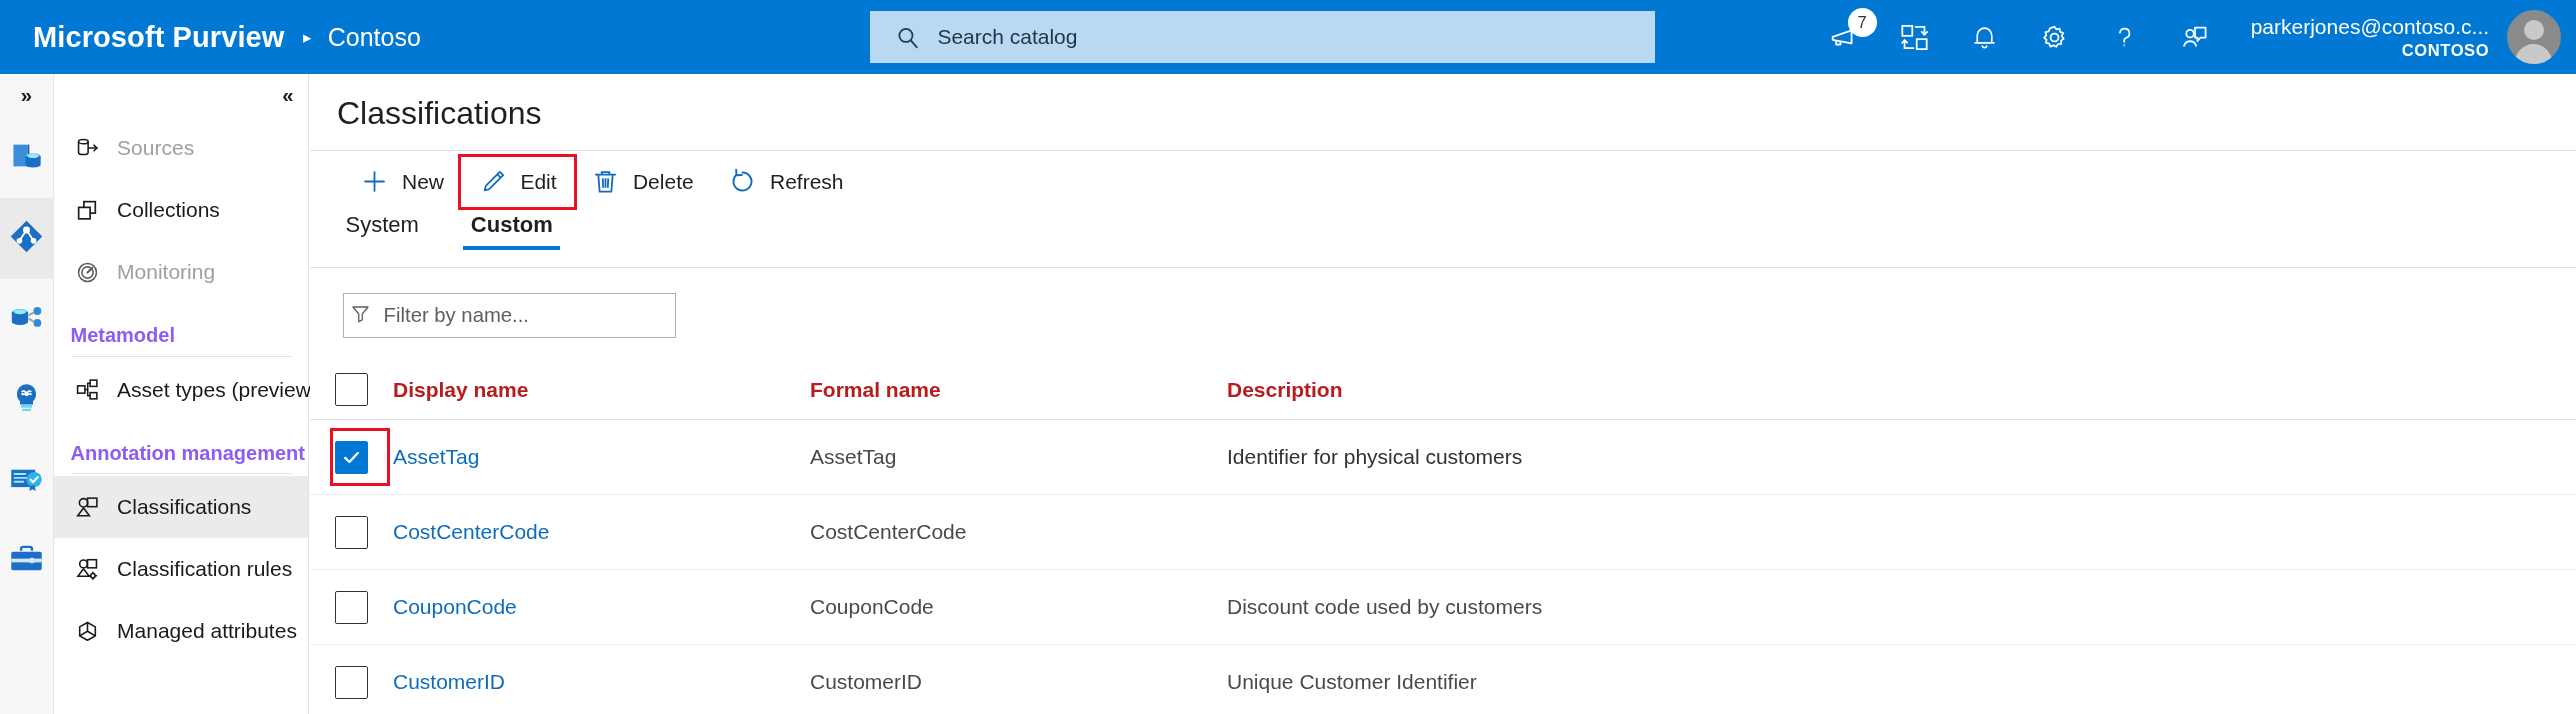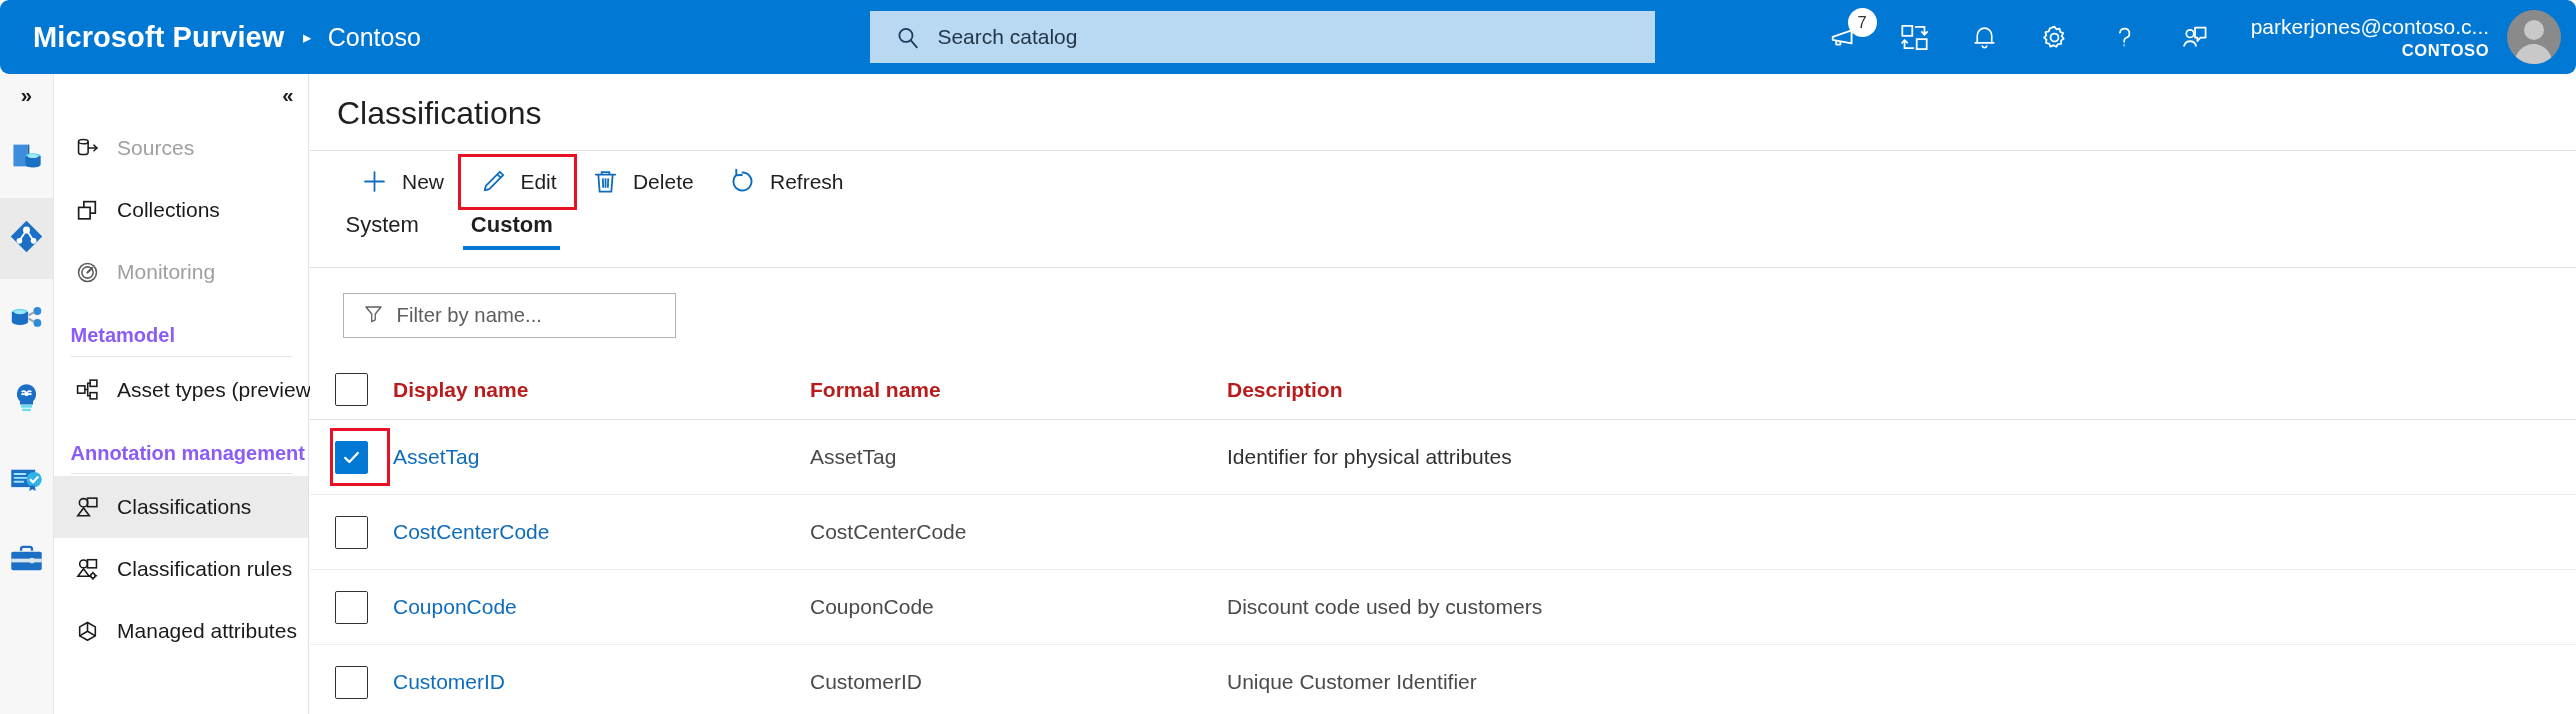--- a/index.html
+++ b/index.html
@@ -8,21 +8,21 @@
     font-family: "Liberation Sans", sans-serif;
     background: #ffffff;
     overflow: hidden;
   }
 
   
   .topbar {
     position: absolute; top: 0; left: 0;
     width: 2576px; height: 74px;
     background: #0078d4;
-    display: flex; align-items: center; border-radius: 9px;
+    display: flex; align-items: center;
   }
   .brand-wrap {
     display: flex; align-items: center;
     margin-left: 33px;
     height: 100%;
   }
   .brand-title {
     color: #ffffff;
     font-size: 29px;
     font-weight: 600;
@@ -220,21 +220,21 @@
     left: 7.8px; right: 7.8px; bottom: 0; height: 3.9px;
     background: #0078d4;
   }
 
   .filter-wrap { padding: 25px 0 0 33px; }
   .filter-box {
     width: 333px; height: 45px;
     border: 1px solid #b3b0ad;
     background: #ffffff;
     display: flex; align-items: center;
-    padding-left: 19px;
+    padding-left: 6px;
     cursor: text;
   }
   .filter-ph { font-size: 20.3px; color: #605e5c; margin-left: 12.6px; }
 
   
   .tbl { margin-top: 22px; width: 100%; }
   .tr {
     display: flex; align-items: center;
     height: 75px;
     border-bottom: 1px solid #eeeeee;
@@ -593,21 +593,21 @@
       <div class="c-chk">
         <div class="chk checked">
           <svg width="21" height="21" viewBox="0 0 24 24" fill="none" stroke="#ffffff" stroke-width="2.6" stroke-linecap="round" stroke-linejoin="round">
               <path d="M4.8 12.4 L9.6 17.2 L19.2 6.8"></path>
             </svg>
         </div>
         <div class="chk-hl"></div>
       </div>
       <div class="c-disp td link">AssetTag</div>
       <div class="c-form td">AssetTag</div>
-      <div class="c-desc td first">Identifier for physical attributes</div>
+      <div class="c-desc td first">Identifier for physical customers</div>
     </div>
 
     <div class="tr">
       <div class="c-chk">
         <div class="chk">
           
         </div>
       </div>
       <div class="c-disp td link">CostCenterCode</div>
       <div class="c-form td">CostCenterCode</div>

